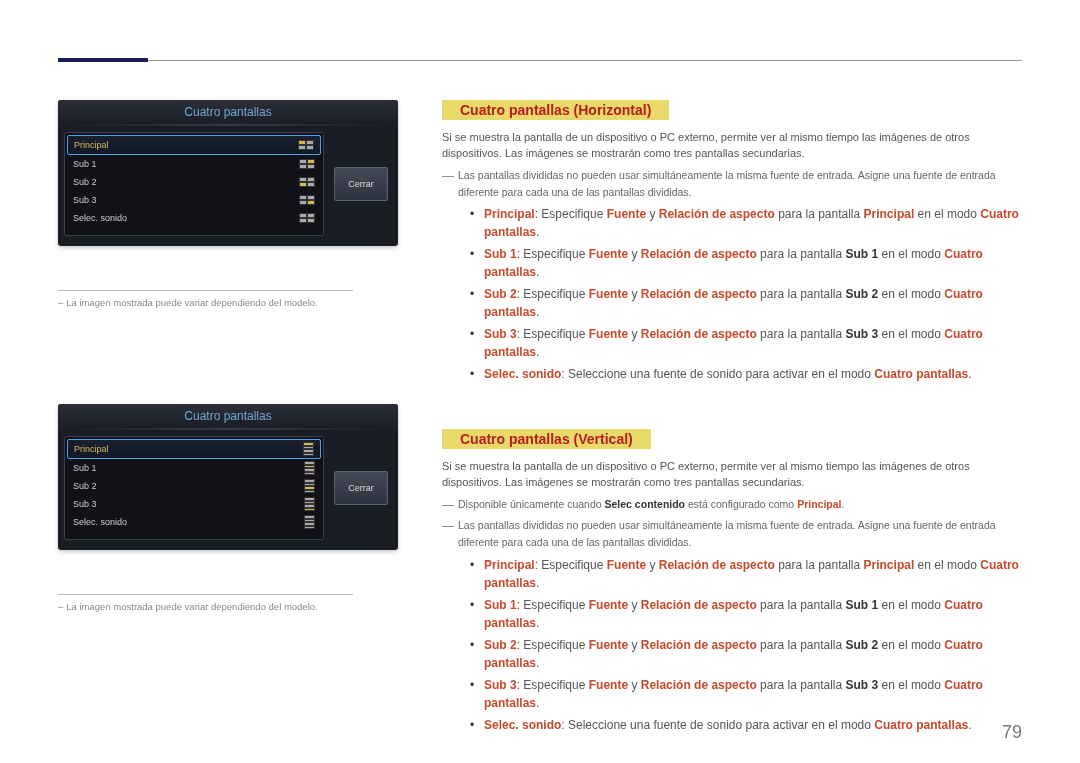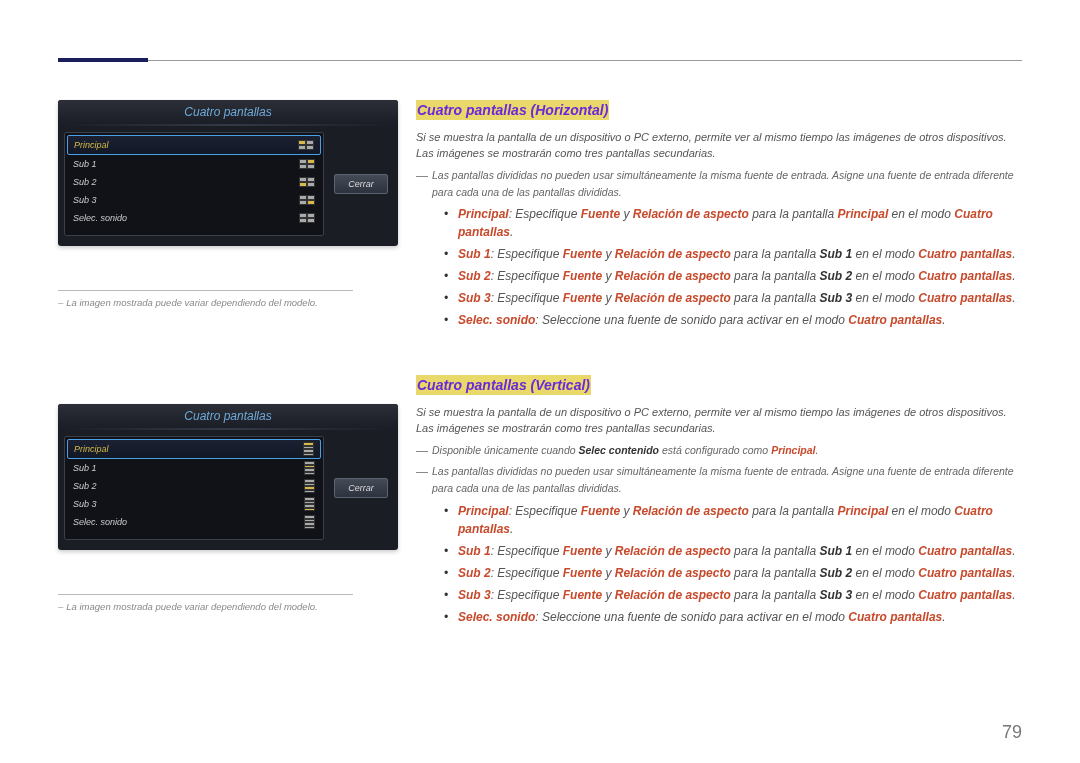--- a/index.html
+++ b/index.html
@@ -27,22 +27,21 @@
     width: 90px;
     height: 4px;
     background: #1a1f5c;
   }
   .page {
     position: absolute;
     left: 58px;
     right: 58px;
     top: 100px;
     display: flex;
-    gap: 18px;
-    font-style: italic;
+    gap: 44px;
   }
   .col-left { width: 340px; flex-shrink: 0; }
   .col-right { flex: 1; }
   .screenshot {
     width: 340px;
     background: #1a1d23;
     border-radius: 3px;
     overflow: hidden;
     box-shadow: 0 2px 4px rgba(0,0,0,0.2);
   }
@@ -92,21 +91,21 @@
     display: flex; flex-wrap: wrap;
   }
   .ss-icon .cell { background:#aaa; box-sizing:border-box; }
   .ss-icon.h4 .cell { width:50%; height:50%; border:0.5px solid #333; }
   .ss-icon.h4 .cell.hi { background:#d6b94a; }
   .ss-icon.v4 { flex-direction: row; width:11px; height:14px; }
   .ss-icon.v4 .cell { width:100%; height:25%; border:0.5px solid #333; }
   .ss-icon.v4 .cell.hi { background:#d6b94a; }
   .ss-side { width: 62px; display:flex; align-items:center; justify-content:center; }
   .ss-close-btn {
-    width: 54px; height: 20px;
+    width: 54px; height: 34px;
     background: linear-gradient(#444a56, #2c323e);
     border: 1px solid #5b626f;
     border-radius: 2px;
     color: #ddd;
     font-size: 9px;
     display:flex; align-items:center; justify-content:center;
   }
   .caption-hr {
     margin-top: 44px;
     border: none; border-top:1px solid #bbb;
@@ -114,24 +113,24 @@
   }
   .caption {
     margin-top: 6px;
     color: #888; font-size: 9.5px;
   }
   .caption .dash { color:#888; margin-right:3px; }
 
   .section-heading {
     display:inline-block;
     background:#e8d96a;
-    color:#6d28d9;
+    color:#b91c1c;
     font-weight:600;
     font-size:14px;
-    padding: 2px 1px;
+    padding: 2px 18px;
     margin-bottom: 10px;
   }
   .body-text { color:#555; font-size: 11px; line-height:1.45; margin-bottom:6px; }
   .note-line { color:#666; font-size:10.5px; line-height:1.4; padding-left:16px; text-indent:-16px; margin-top:4px; }
   .note-line .ldash { display:inline-block; width:16px; text-align:left; text-indent:0; color:#888; font-size:12px; vertical-align:middle; }
   ul.bullets { list-style:none; margin: 6px 0 0 28px; }
   ul.bullets li { position:relative; padding-left:14px; color:#555; font-size:12px; line-height:1.5; margin-bottom:4px; }
   ul.bullets li::before { content:"•"; position:absolute; left:0; top:0; color:#333; }
   .r { color:#c74a2c; font-weight:600; }
   .b { font-weight:600; color:#333; }

